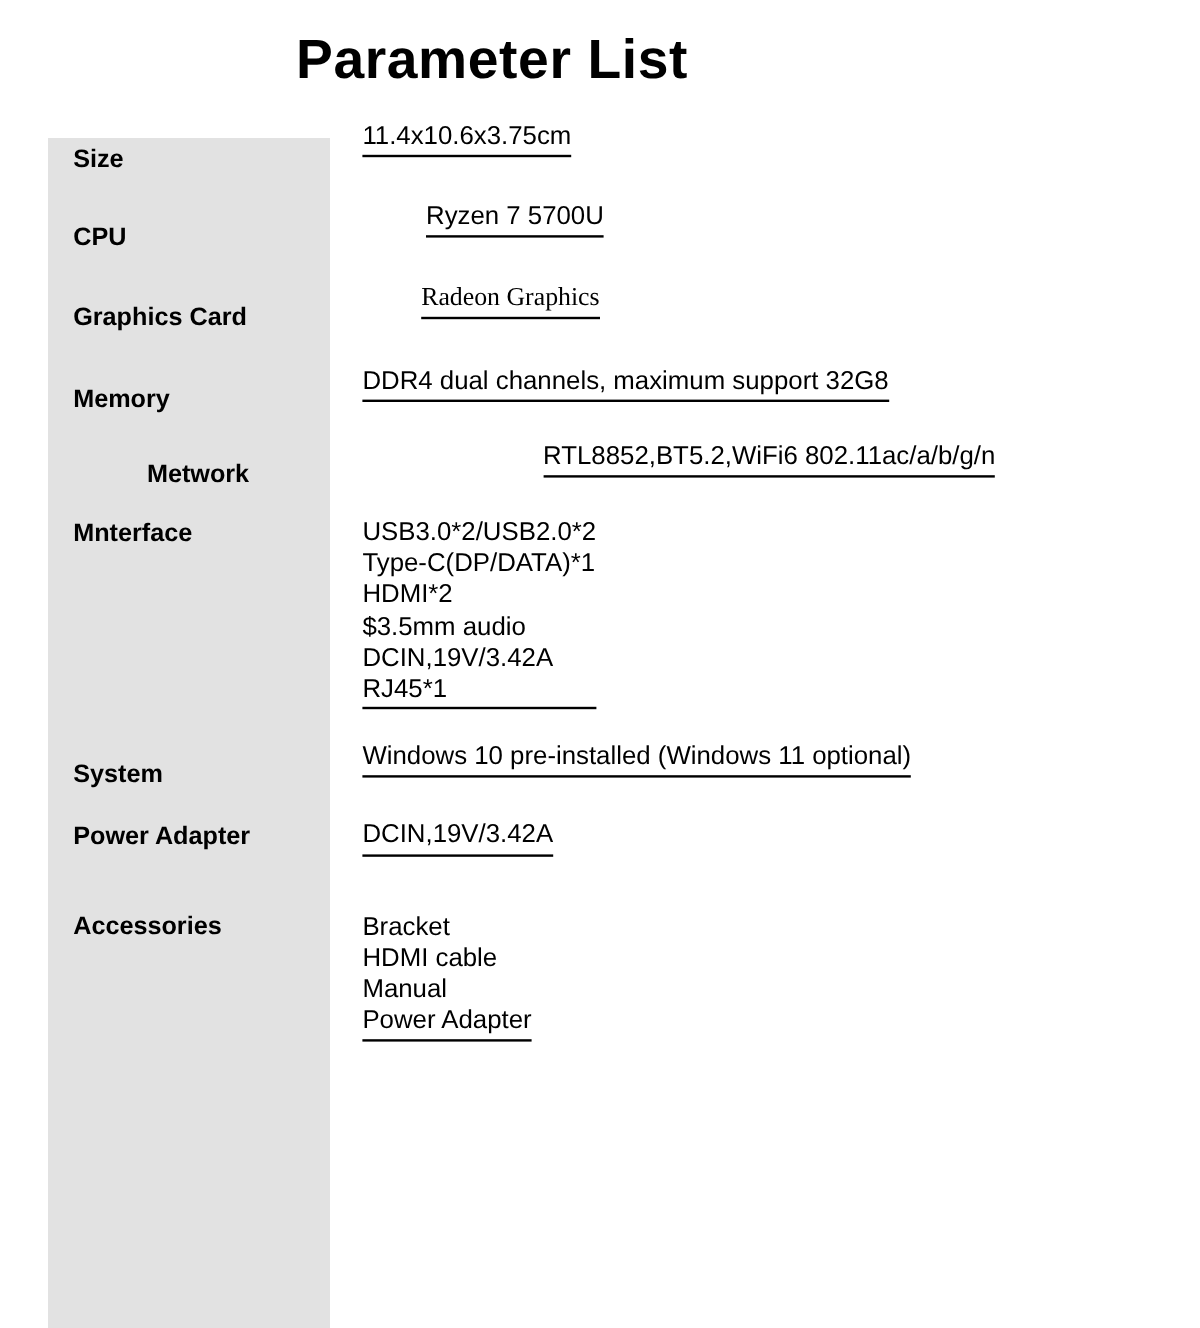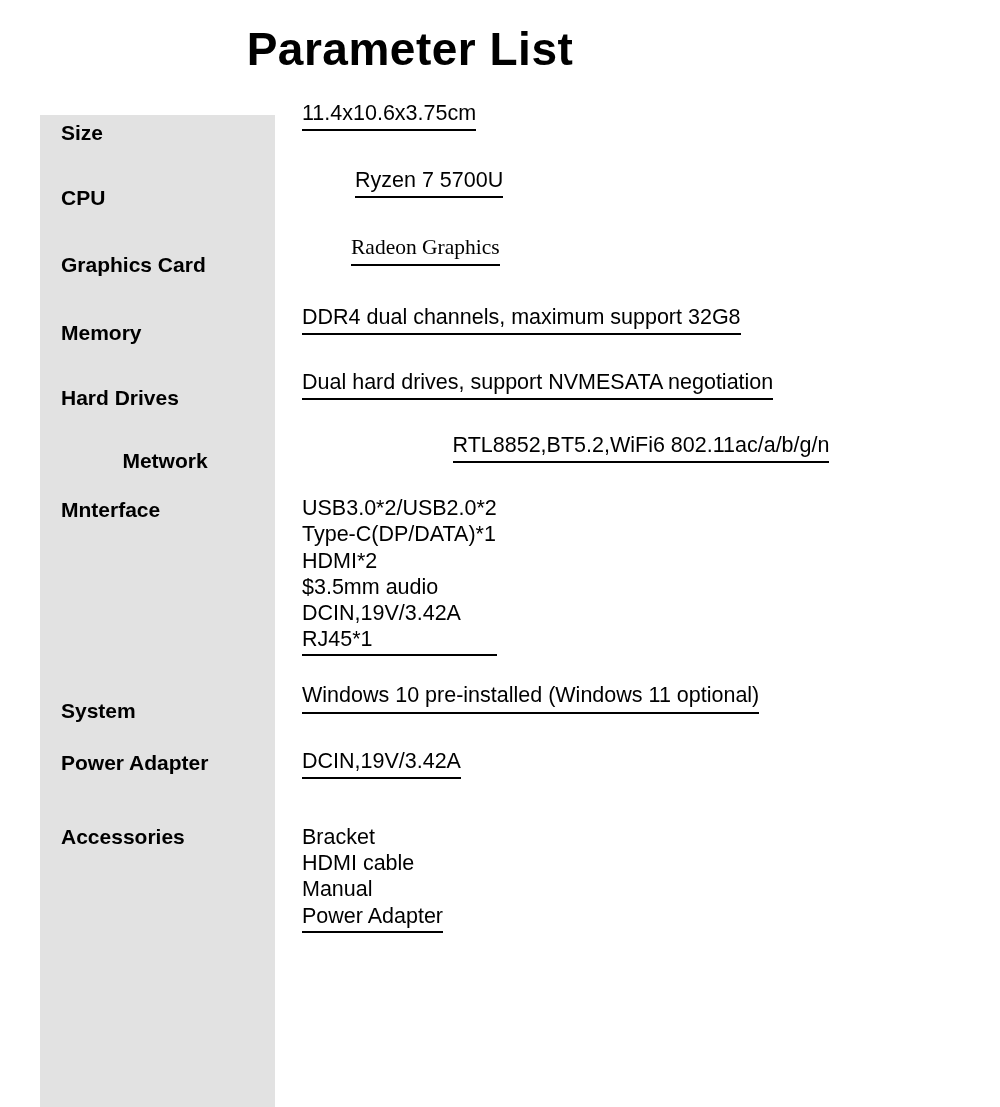--- a/index.html
+++ b/index.html
@@ -155,26 +155,20 @@
       </div>
     </div>
 
     <div class="row r-mem">
       <div class="cell-label">Memory</div>
       <div class="cell-value">
         <span class="value-inner">DDR4 dual channels, maximum support 32G8</span>
       </div>
     </div>
 
-    <div class="row r-hdd">
-      <div class="cell-label">Hard Drives</div>
-      <div class="cell-value">
-        <span class="value-inner">Dual hard drives, support NVMESATA negotiation</span>
-      </div>
-    </div>
 
     <div class="row r-net">
       <div class="cell-label">Metwork</div>
       <div class="cell-value">
         <span class="value-inner">RTL8852,BT5.2,WiFi6 802.11ac/a/b/g/n</span>
       </div>
     </div>
 
     <div class="row r-int">
       <div class="cell-label">Mnterface</div>

